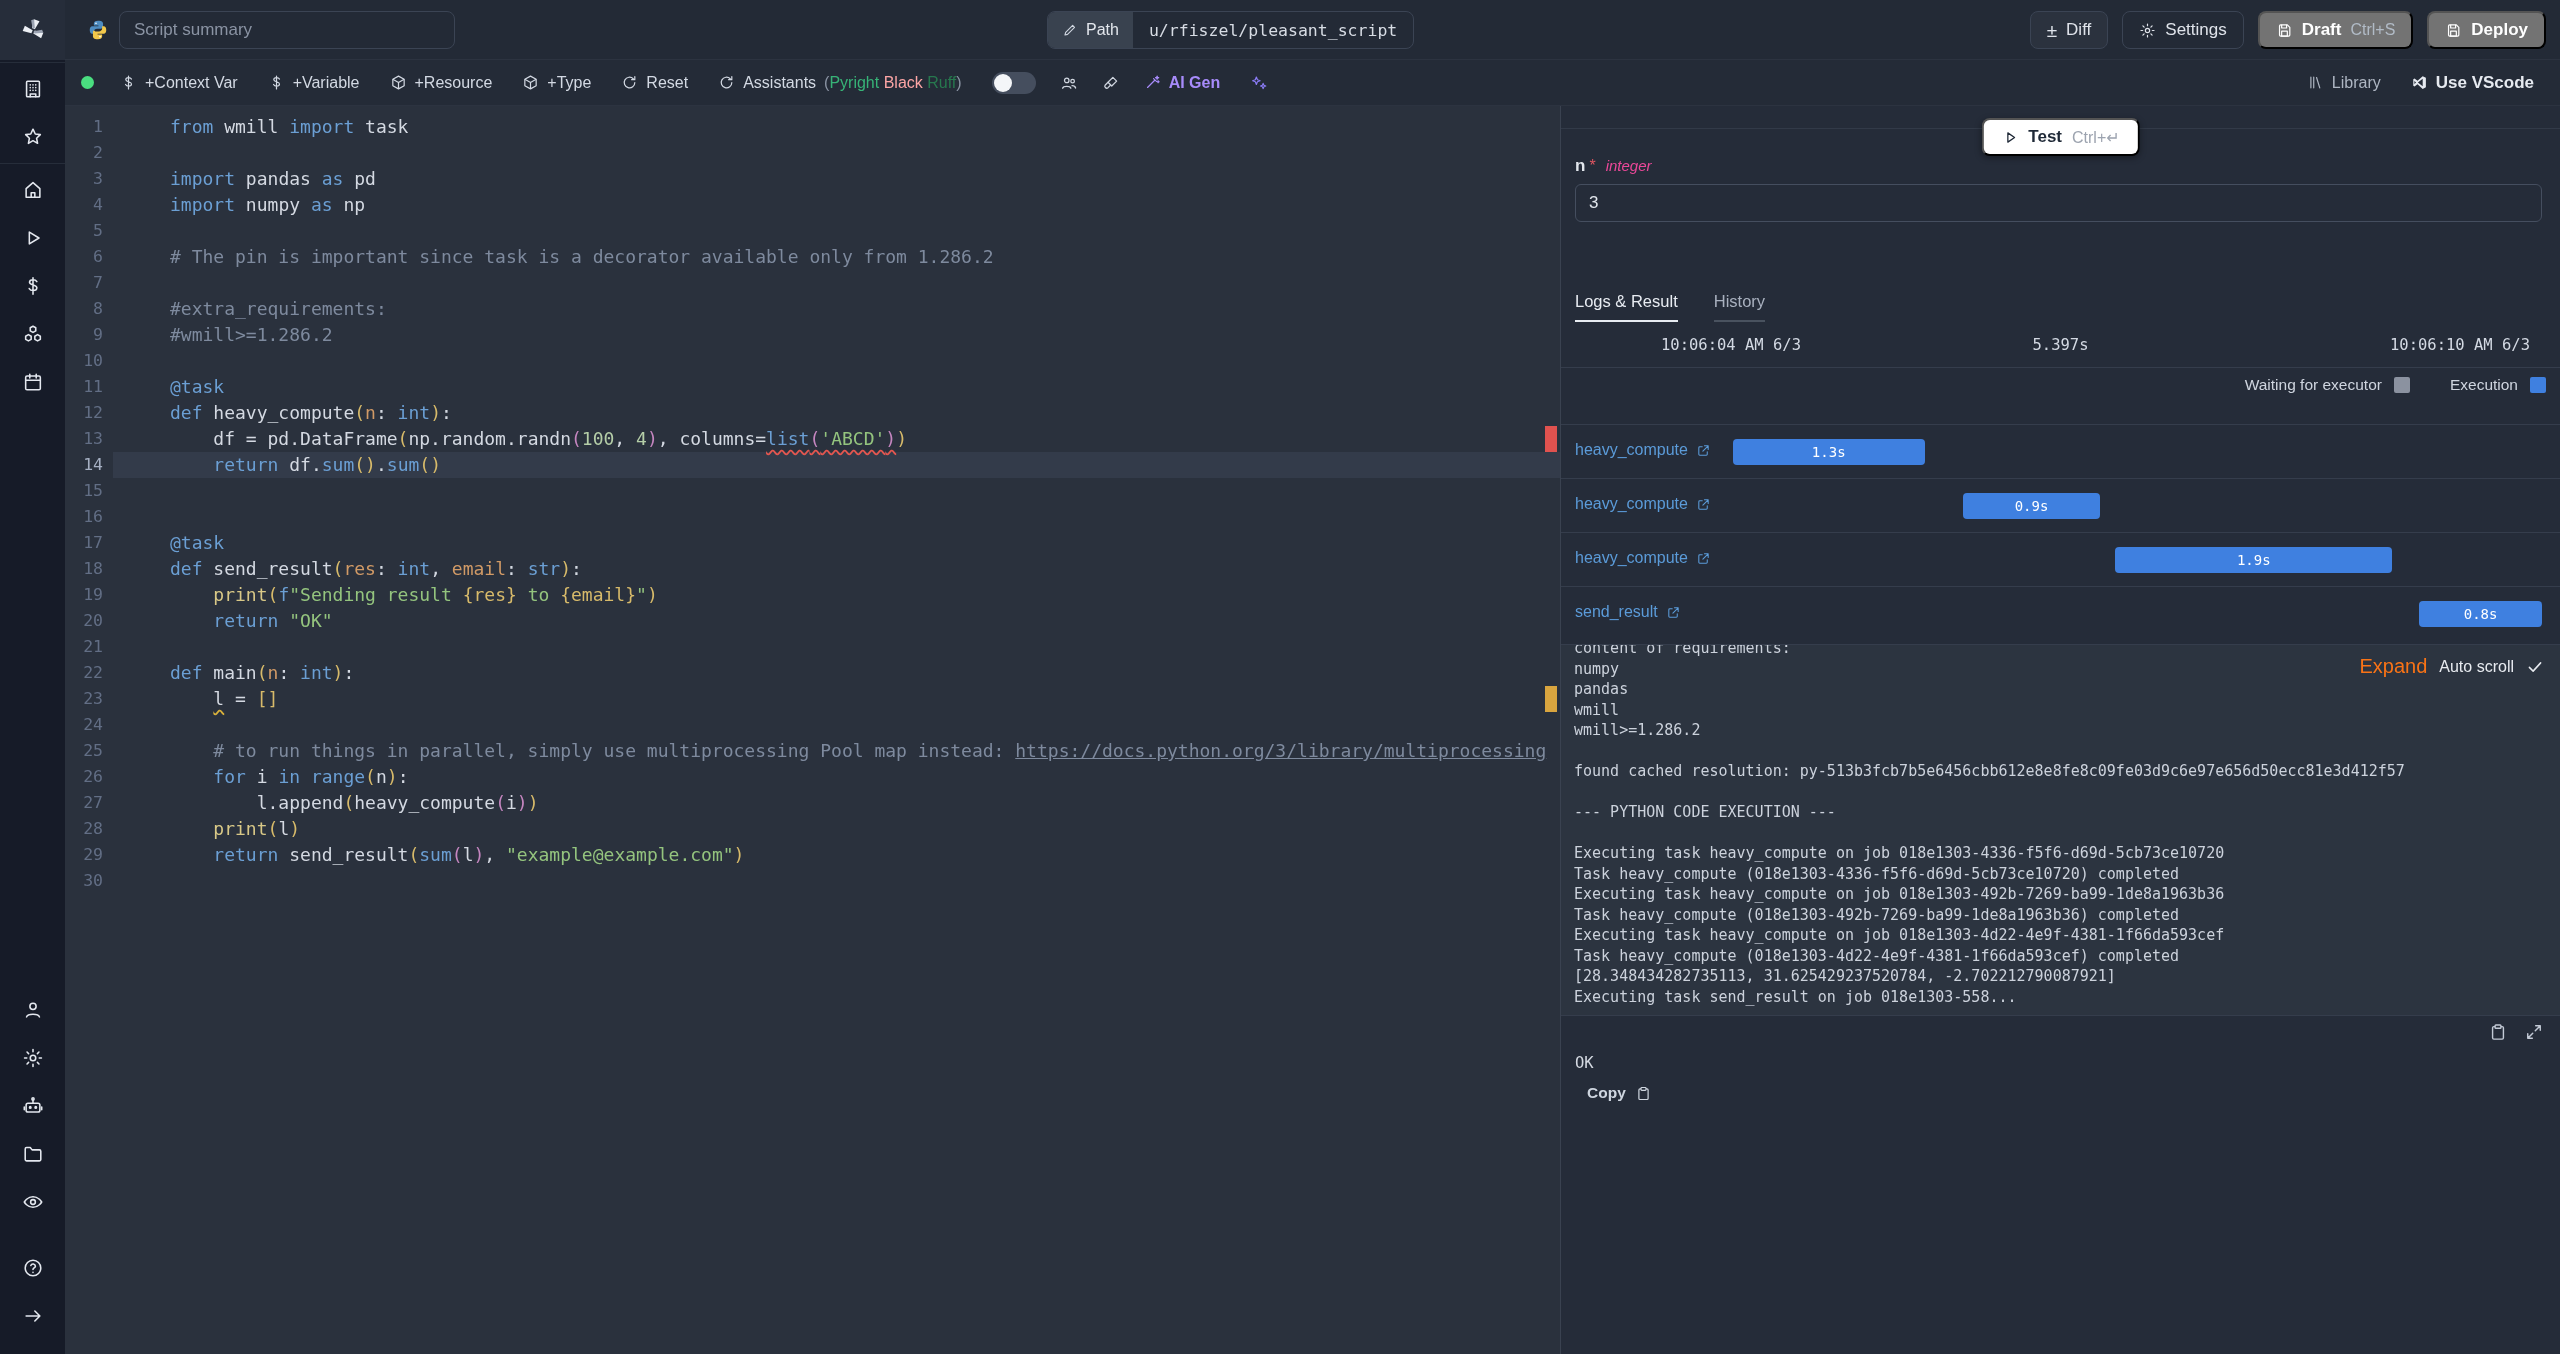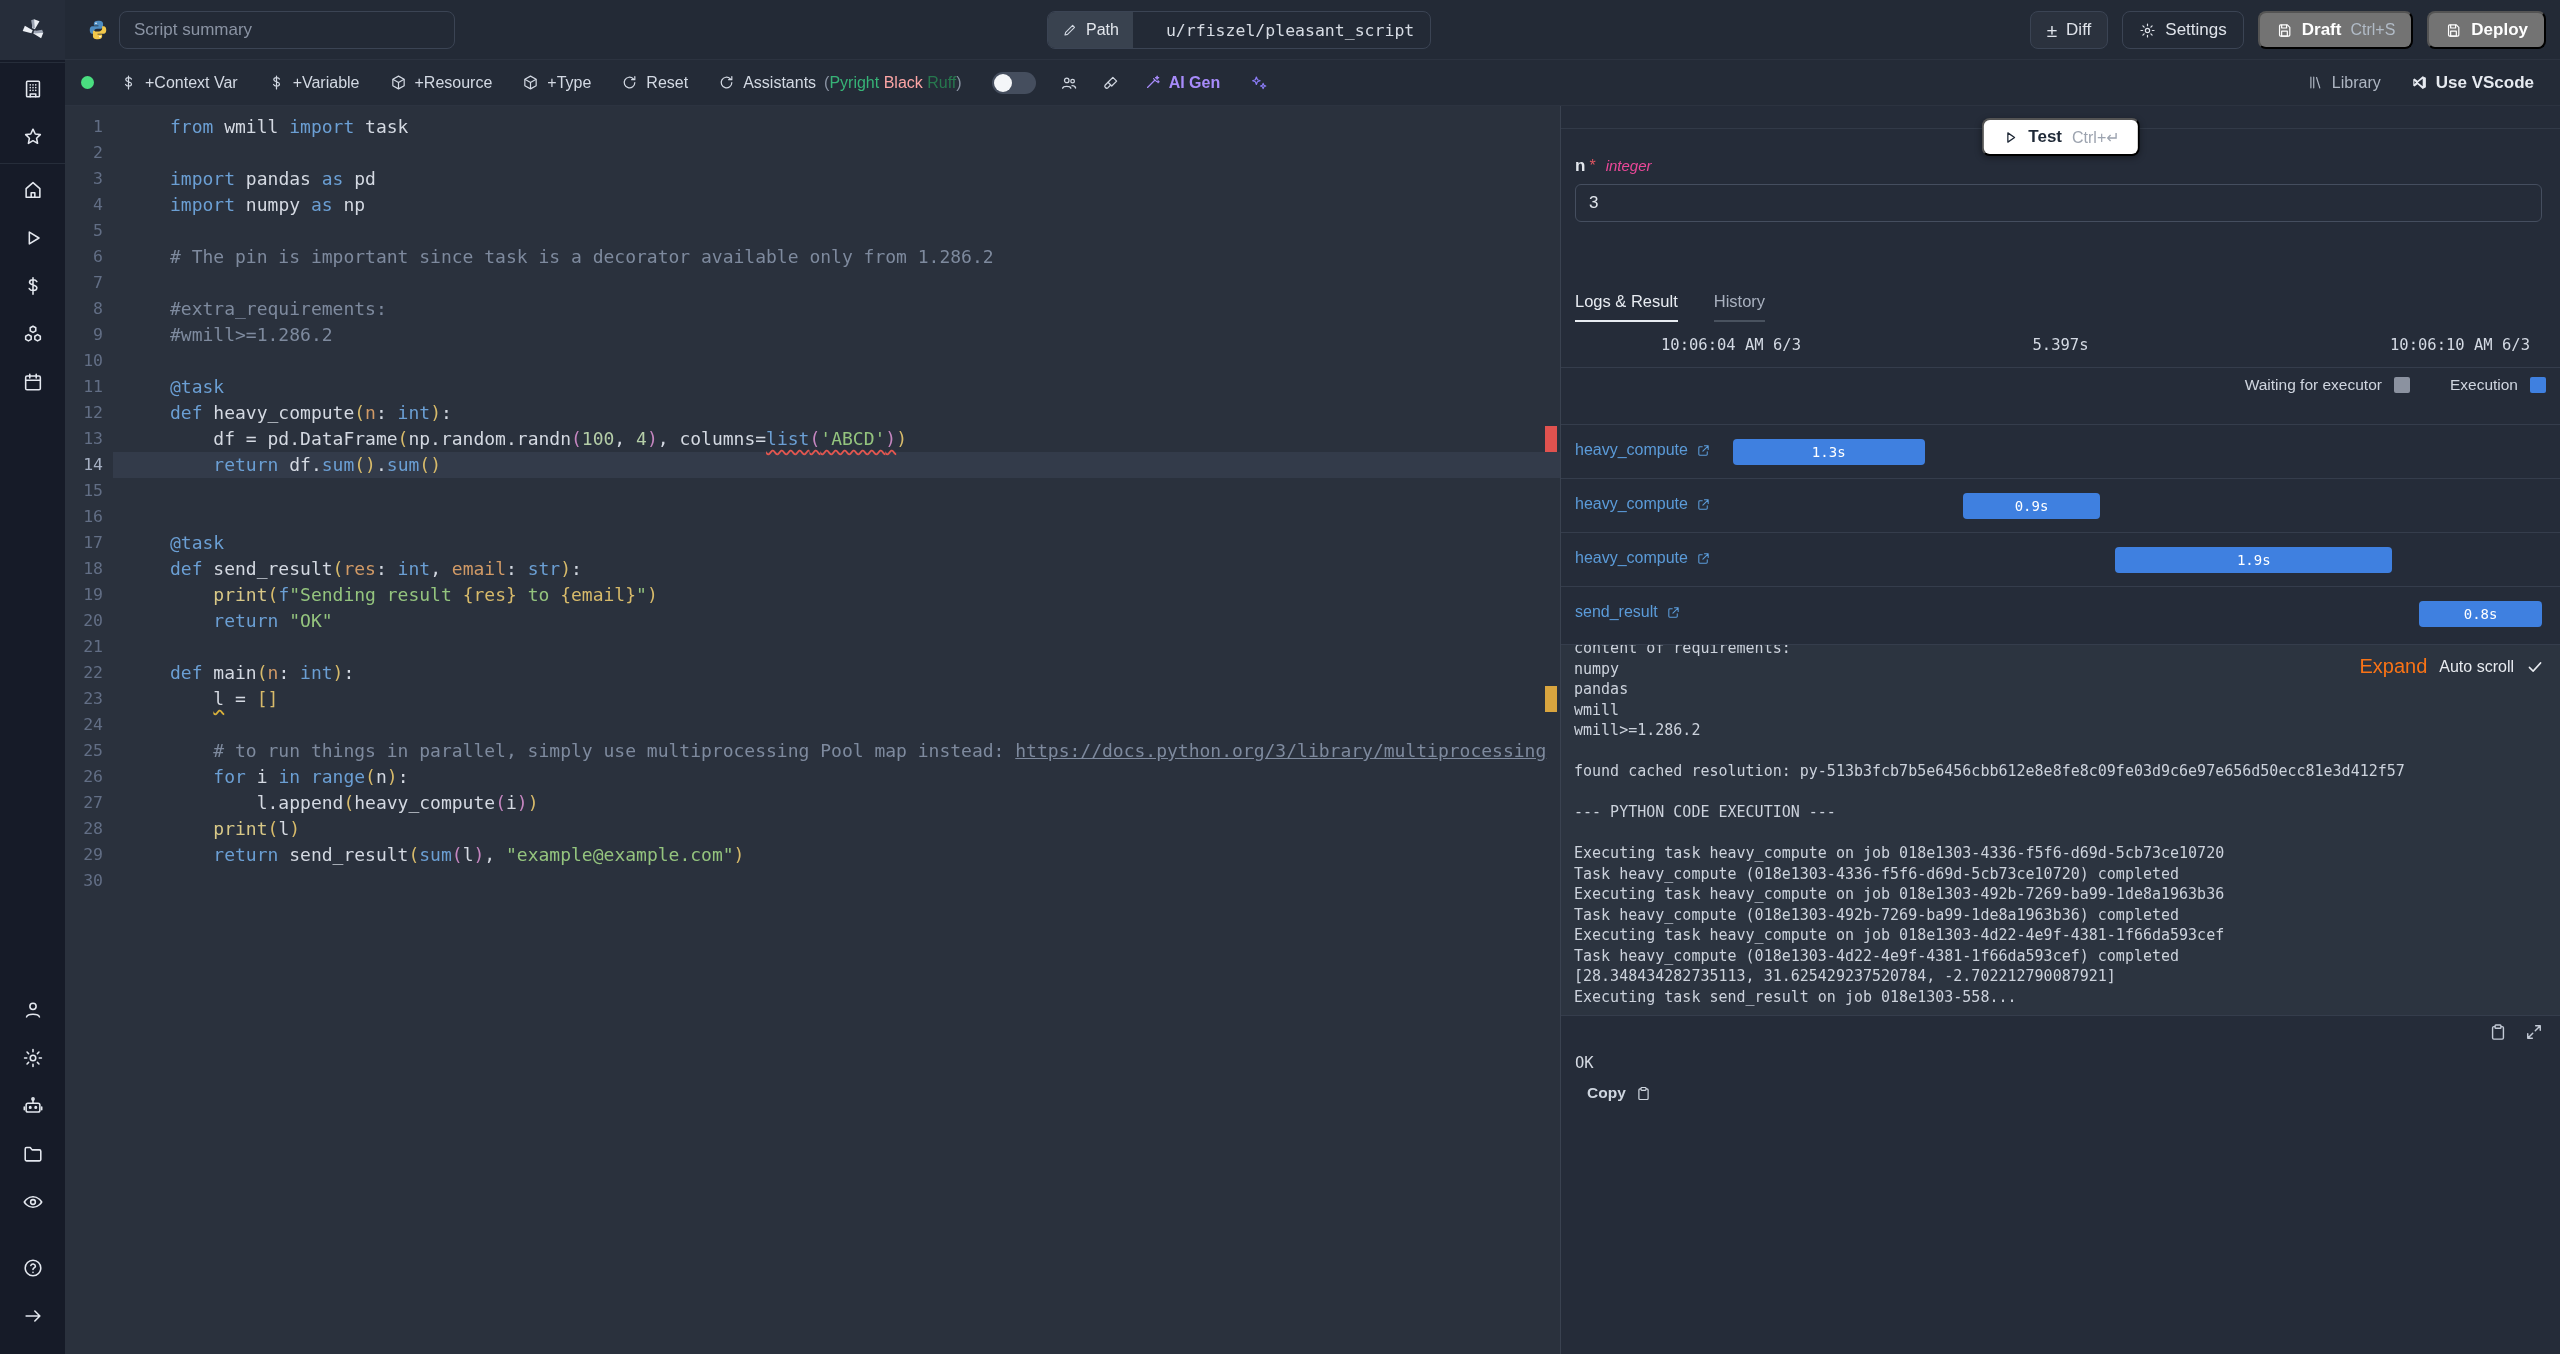--- a/index.html
+++ b/index.html
@@ -1,18 +1,18 @@
 <!DOCTYPE html>
 <html><head>
 <meta charset="utf-8">
 <style>
   * { margin:0; padding:0; box-sizing:border-box; }
   html,body { width:2560px; height:1354px; overflow:hidden; background:#232a36;
     font-family:"Liberation Sans", sans-serif; color:#d4d9e2; }
-  .mono { font-family:"DejaVu Sans Mono", monospace;margin-left:17px; }
+  .mono { font-family:"DejaVu Sans Mono", monospace; }
   svg { display:block; }
 
   
   .sidebar { position:absolute; left:0; top:0; width:65px; height:1354px; background:#161b28; display:flex; flex-direction:column; align-items:center; }
   .sb-logo { width:65px; height:60px; background:#262d3a; display:flex; align-items:center; justify-content:center; }
   .sb-logo svg { width:26px; height:26px; }
   .sb-div { width:65px; height:1px; background:#262d3a; margin:2px 0; }
   .sb-ic { width:40px; height:40px; margin:4px 0; display:flex; align-items:center; justify-content:center; color:#e4e8ef; cursor:pointer; border-radius:6px; }
   .sb-ic svg { width:22px; height:22px; }
   .sb-spacer { flex:1; }

